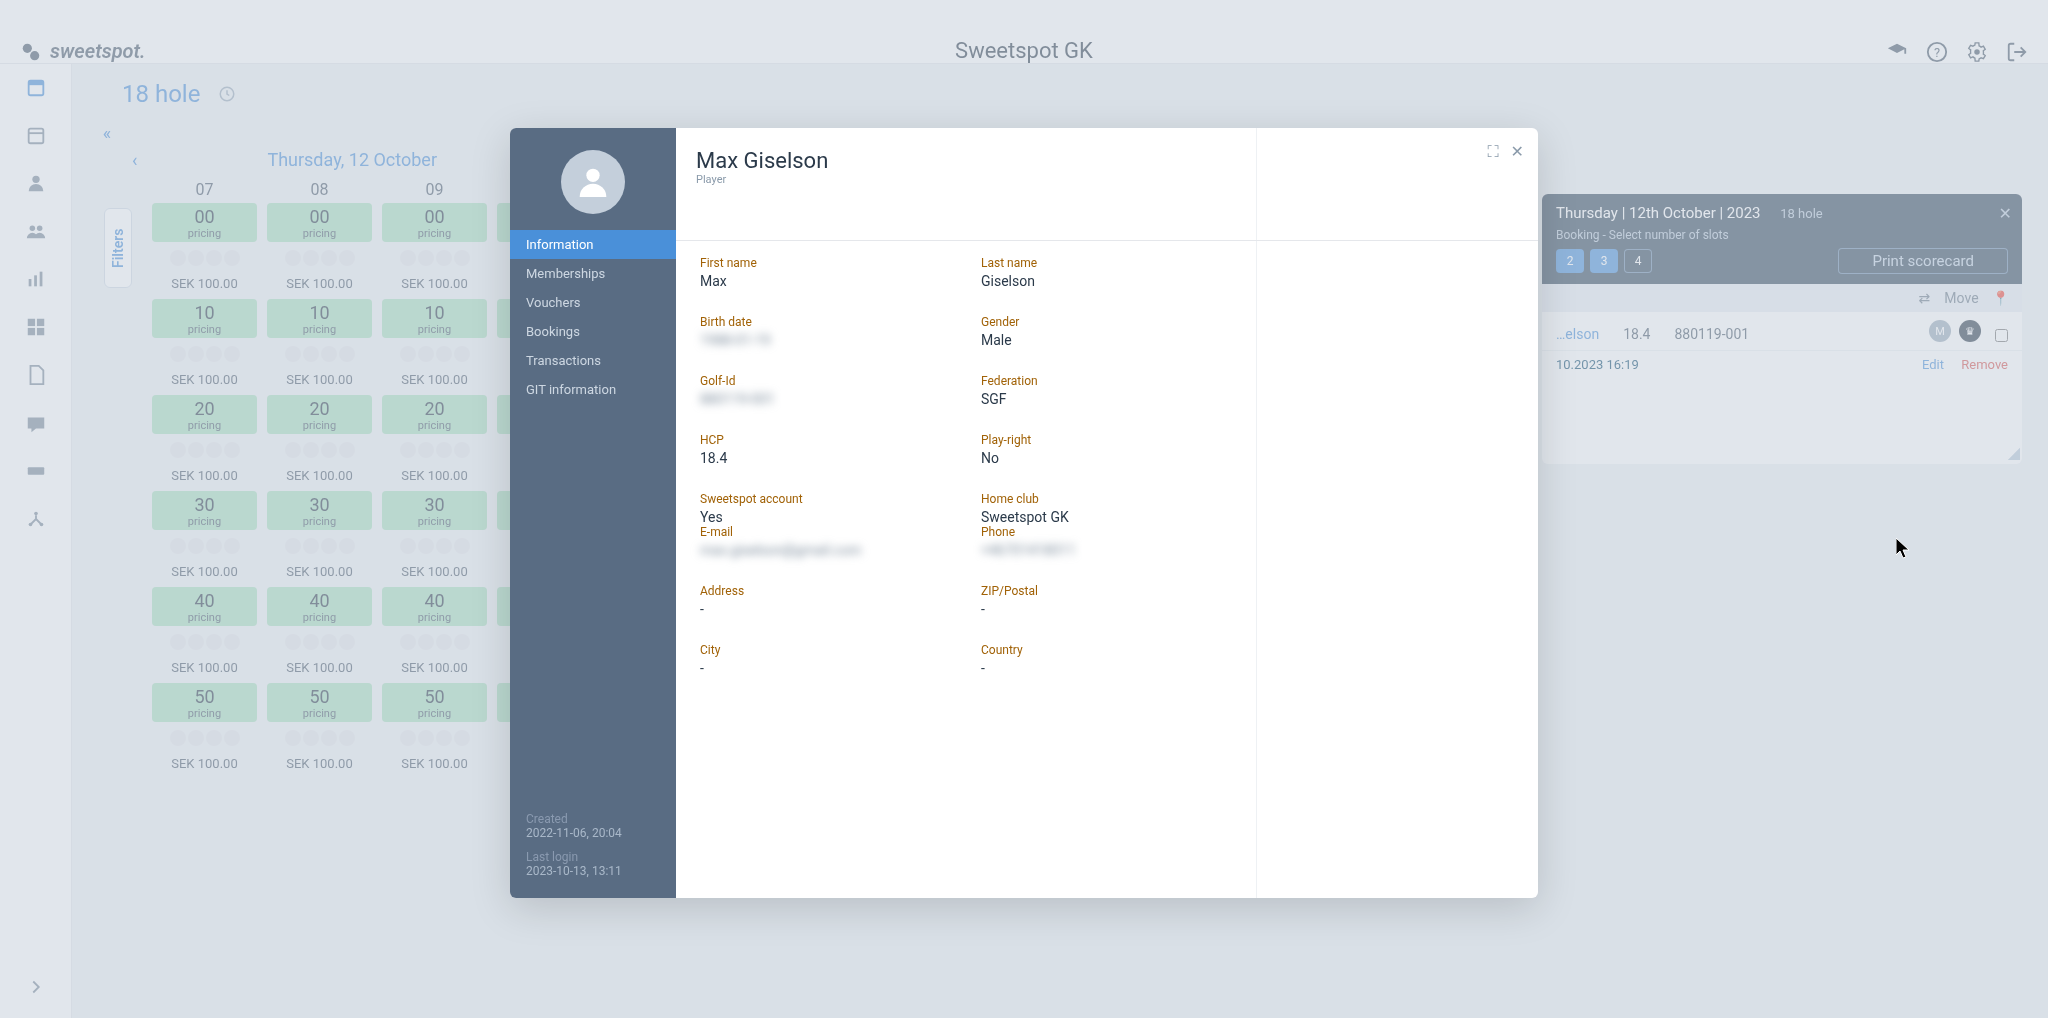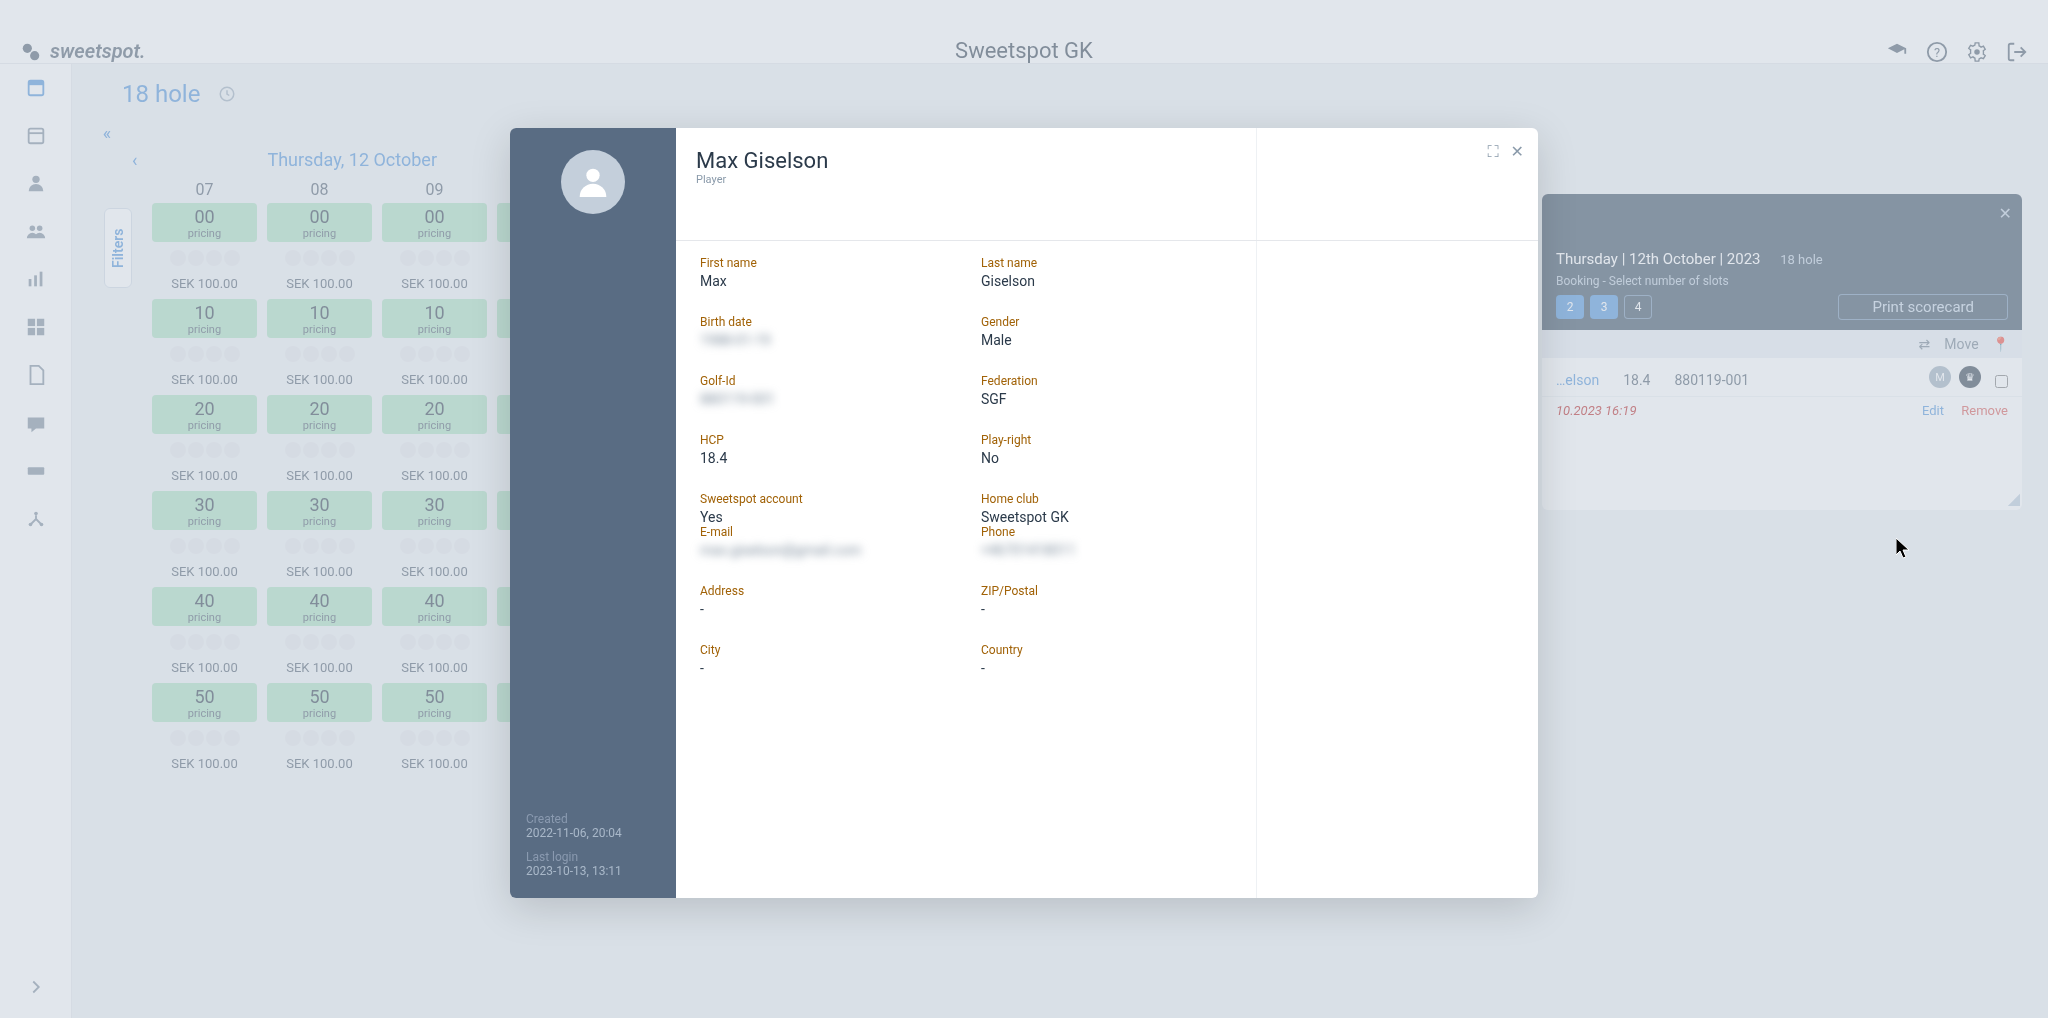--- a/index.html
+++ b/index.html
@@ -36,37 +36,37 @@
 .slot { width: 105px; border-radius: 4px; }
 .slot.green { background:#a9dfbf; text-align:center; padding: 3px 0 2px; color:#2b3a4a;}
 .slot .big { font-size:18px; }
 .slot .small { font-size:11px; color:#4a5a6a;}
 .slot.circles { background: transparent; display:flex; justify-content:center; gap:2px; padding:6px 0;}
 .circ { width:16px; height:16px; border-radius:50%; background:#e5e7eb;}
 .slot.price { text-align:center; font-size:13px; color:#4a5a6a; padding: 2px 0 6px;}
 
 .right-panel { position: absolute; right: 26px; top: 130px; width: 480px; }
 .rp-head { background:#34495e; color:#fff; border-radius:6px 6px 0 0; padding: 10px 14px; position:relative;}
-.rp-head .title-row { font-size:15px; margin-bottom:6px;margin-top:46px;}
+.rp-head .title-row { font-size:15px; margin-bottom:6px;}
 .rp-head .course-lbl { margin-left: 16px; color:#b9c9d9; font-size:13px;}
 .rp-head .close { position:absolute; right:10px; top:10px; color:#b9c9d9; cursor:pointer;}
 .rp-slots { display:flex; gap:6px; align-items:center; margin-top:4px;}
 .slotbtn { width:28px; height:24px; border-radius:4px; display:flex; align-items:center; justify-content:center; font-size:12px; color:#fff; background:#4a90d9;}
 .slotbtn.outline { background:transparent; box-shadow: inset 0 0 0 1px #6a8aaa;}
 .print-btn { margin-left:auto; background:transparent; box-shadow: inset 0 0 0 1px #6a8aaa; color:#c5d5e5; border-radius:4px; padding: 4px 34px; font-size:15px;}
 .rp-toolbar { background:#e9eef3; padding:6px 12px; display:flex; justify-content:flex-end; gap:14px; color:#6a7a8a; font-size:14px;}
 .rp-row { background:#fff; padding:8px 14px; display:flex; align-items:flex-end; font-size:14px; color:#4a5a6a; border-bottom:1px solid #eef1f4;}
 .rp-row .name { color:#4a90d9;}
 .rp-row .r { margin-left: 24px;}
 .badge-circ { width:22px; height:22px; border-radius:50%; display:inline-flex; align-items:center; justify-content:center; font-size:11px; color:#fff; margin-left:8px;}
 .bc1{ background:#9aaaba;}
 .bc2{ background:#2b3a4a;}
 .rp-row input[type=checkbox]{ margin-left:14px;}
 .rp-foot { background:#fff; padding:6px 14px; display:flex; justify-content:space-between; font-size:13px;}
-.rp-foot .ts{ color:#b91c1c;font-style:italic;}
+.rp-foot .ts{ color:#0c4a6e;}
 .rp-foot a{ color:#4a90d9; text-decoration:none; margin-left:14px;}
 .rp-foot a.rm{ color:#d9534f;}
 .rp-body { background:#fff; height:86px; border-radius:0 0 6px 6px; position:relative;}
 .rp-body .resize{ position:absolute; right:2px; bottom:2px; color:#b9c9d9;}
 
 
 .overlay { position:absolute; inset:0; background:rgba(200,210,220,0.55); }
 .modal { position:absolute; left:50%; top:128px; transform:translateX(-50%); width:1028px; height:770px; background:#fff; border-radius:6px; box-shadow:0 10px 40px rgba(0,0,0,0.15); display:flex; overflow:hidden;}
 .m-side { width:166px; background:#596c83; color:#cdd7e2; display:flex; flex-direction:column;}
 .m-avatar { width:64px; height:64px; border-radius:50%; background:#c4cfdb; margin:22px auto 16px; display:flex; align-items:center; justify-content:center;}
@@ -1080,20 +1080,28 @@
 <div class="overlay"></div>
 
 <div class="modal">
   <div class="m-side">
     <div class="m-avatar">
       <svg viewBox="0 0 24 24" fill="currentColor">
           <circle cx="12" cy="8" r="4"></circle>
           <path d="M4 21a8 8 0 0 1 16 0z"></path>
         </svg>
     </div>
+    <div class="m-nav" id="mnav">
+        <div class="active">Information</div>
+        <div>Memberships</div>
+        <div>Vouchers</div>
+        <div>Bookings</div>
+        <div>Transactions</div>
+        <div>GIT information</div>
+      </div>
     <div class="m-meta">
       <div class="lbl">Created</div>
       <div>2022-11-06, 20:04</div>
       <div class="lbl">Last login</div>
       <div>2023-10-13, 13:11</div>
     </div>
   </div>
 
   <div class="m-header">
     <div class="name">Max Giselson</div>

